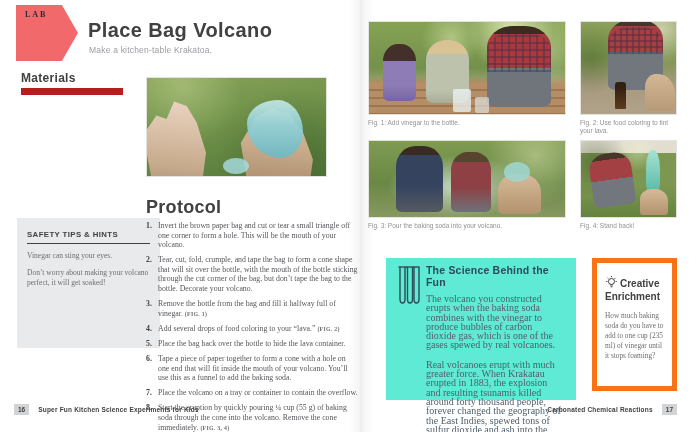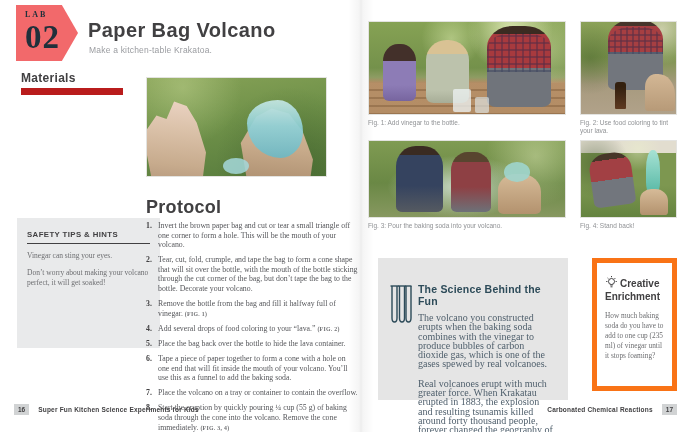--- a/index.html
+++ b/index.html
@@ -51,22 +51,22 @@
   #fig1-photo{left:368px;top:21px;width:198px;height:94px;}
   #fig2-photo{left:580px;top:21px;width:97px;height:94px;}
   #fig3-photo{left:368px;top:140px;width:198px;height:78px;}
   #fig4-photo{left:580px;top:140px;width:97px;height:78px;}
   .caption{font-size:6.5px;color:#909295;line-height:8px;}
   #fig1-caption{left:368px;top:119px;width:198px;}
   #fig2-caption{left:580px;top:119px;width:97px;}
   #fig3-caption{left:368px;top:222px;width:198px;}
   #fig4-caption{left:580px;top:222px;width:97px;}
 
-  #science-box{left:378px;top:258px;width:190px;height:142px;background:#e5e5e5;
-    padding:25px 12px;box-sizing:border-box;display:flex;gap:6px;}
+  #science-box{left:386px;top:258px;width:190px;height:142px;background:#5eead4;
+    padding:6px 12px;box-sizing:border-box;display:flex;gap:6px;}
   .tubes{flex:none;width:22px;}
   .science-content{flex:1;}
   .science-h{font-size:10.5px;font-weight:bold;color:#2d4b59;letter-spacing:.2px;}
   .science-p{font-family:"Liberation Serif",serif;font-size:10px;line-height:9.3px;color:#50606d;margin-top:6px;}
 
   #enrich-box{left:592px;top:258px;width:85px;height:133px;background:#ffffff;
     border:5px solid #f97316;padding:13px 8px;box-sizing:border-box;}
   .enrich-h{font-size:10px;font-weight:bold;color:#414042;line-height:13px;}
   .enrich-h svg{vertical-align:-2px;margin-right:2px;}
   .enrich-p{font-family:"Liberation Serif",serif;font-size:7.3px;line-height:10px;color:#6d6e71;margin-top:8px;}
@@ -153,24 +153,23 @@
   .f4-erupt{position:absolute;right:17%;top:12%;width:15%;height:56%;
     background:linear-gradient(180deg,#a7e2d4 0,#58b9a6 100%);border-radius:45% 45% 25% 25%;}
   .f4-bag{position:absolute;right:8%;bottom:3%;width:30%;height:34%;
     background:linear-gradient(180deg,#d6bb98 0,#b3926e 100%);border-radius:40% 45% 12% 12%;}
 </style>
 </head>
 <body>
 
 <div class="abs" id="lab-badge">
   <div class="lab-label">LAB</div>
-  <div class="lab-number">02</div>
-</div>
-
-<div class="abs" id="page-title">Paper Bag Volcano</div>
+</div>
+
+<div class="abs" id="page-title">Place Bag Volcano</div>
 <div class="abs" id="page-subtitle">Make a kitchen-table Krakatoa.</div>
 
 <div class="abs" id="materials">
   <span class="sec-h">Materials</span>
 </div>
 
 <div class="abs photo" id="main-photo">
   <div class="fill mp-grass"></div>
   <div class="mp-bag-l"></div>
   <div class="mp-bag-r"></div>

